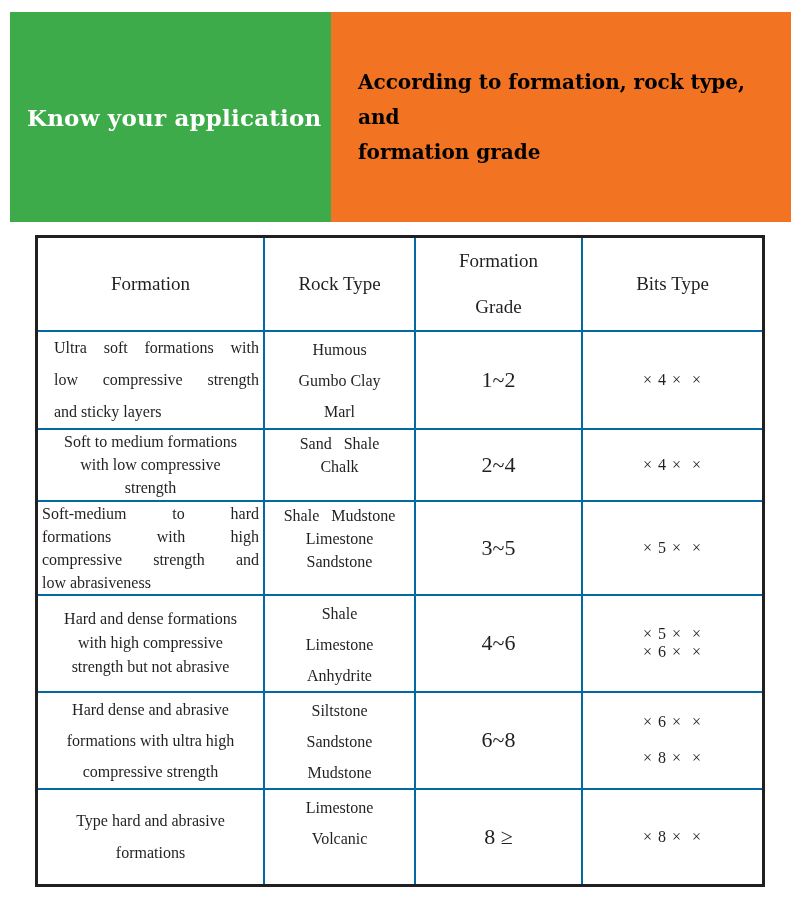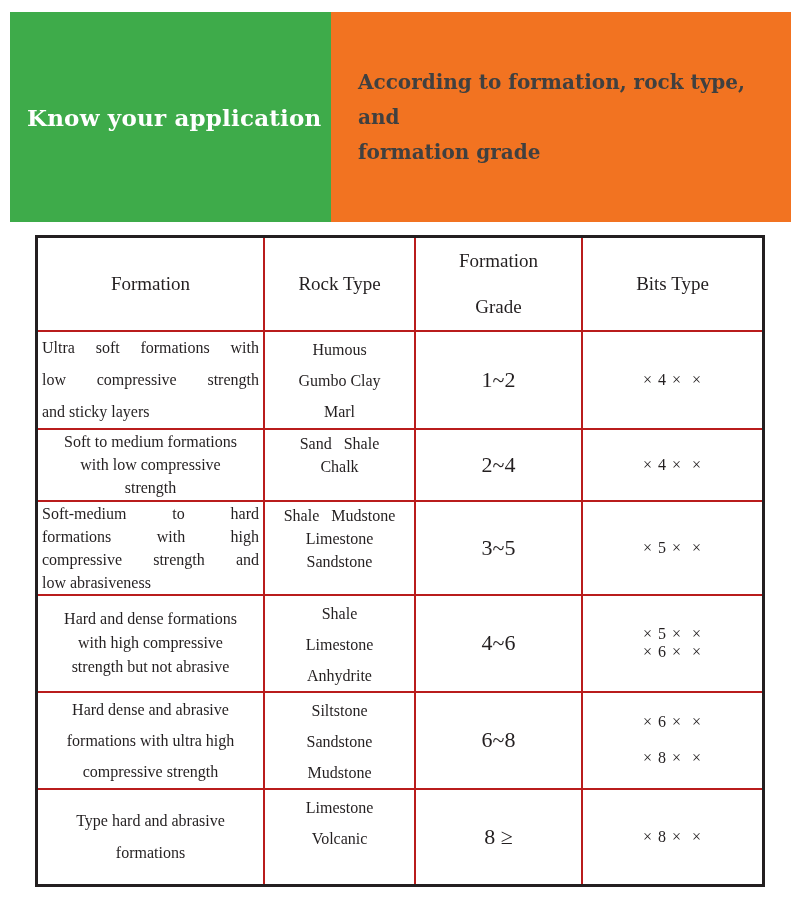--- a/index.html
+++ b/index.html
@@ -20,32 +20,32 @@
   .banner-title{
     font-family:"DejaVu Serif", serif;font-weight:bold;
     font-size:23px;color:#ffffff;padding-left:17px;letter-spacing:0.2px;
   }
   .banner-right{
     flex:1;height:100%;background:#F27321;
     display:flex;align-items:center;
   }
   .banner-subtitle{
     font-family:"DejaVu Serif", serif;font-weight:bold;
-    font-size:20px;line-height:35px;color:#404040;
+    font-size:20px;line-height:35px;color:#000000;
     padding-left:27px;padding-right:40px;white-space:pre-line;
   }
   
   table.formation-table{
     position:absolute;left:35px;top:235px;
     border-collapse:collapse;table-layout:fixed;
     border:3px solid #231f20;
     font-size:16px;color:#231f20;
   }
   .formation-table th,.formation-table td{
-    border:2px solid #b91c1c;padding:0;vertical-align:middle;
+    border:2px solid #0369a1;padding:0;vertical-align:middle;
   }
   .formation-table th{font-weight:normal;font-size:19px;}
   th.col-formation{width:225px;}
   th.col-rock{width:149px;}
   th.col-grade{width:165px;}
   th.col-bits{width:179px;}
   thead tr{height:94px;}
   .h-line{line-height:24px;text-align:center;}
   .h-line + .h-line{margin-top:22px;}
 
@@ -58,21 +58,21 @@
   tbody tr:nth-child(7){height:45px;}
 
   td.c-formation{padding:0 4px;}
   .f-line{text-align:center;white-space:pre-wrap;}
   
   tbody tr:nth-child(1) .f-line,
   tbody tr:nth-child(3) .f-line{text-align:justify;text-align-last:justify;}
   tbody tr:nth-child(1) .f-line:last-child,
   tbody tr:nth-child(3) .f-line:last-child{text-align-last:left;}
 
-  tbody tr:nth-child(1) .f-line{line-height:32px;}
+  tbody tr:nth-child(1) .f-line{line-height:32px;margin-left:12px;}
   tbody tr:nth-child(2) .f-line{line-height:23px;}
   tbody tr:nth-child(3) .f-line{line-height:23px;}
   tbody tr:nth-child(4) .f-line{line-height:24px;}
   tbody tr:nth-child(5) .f-line{line-height:31px;}
   tbody tr:nth-child(6) .f-line{line-height:32px;}
   tbody tr:nth-child(7) .f-line{line-height:22px;}
 
   td.c-rock{vertical-align:top;padding-top:2px;}
   .r-line{text-align:center;white-space:pre-wrap;}
   tbody tr:nth-child(1) .r-line{line-height:31px;}

